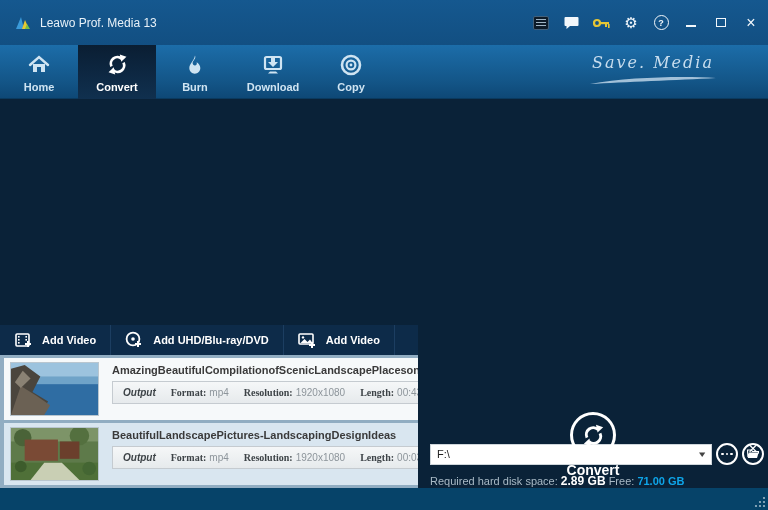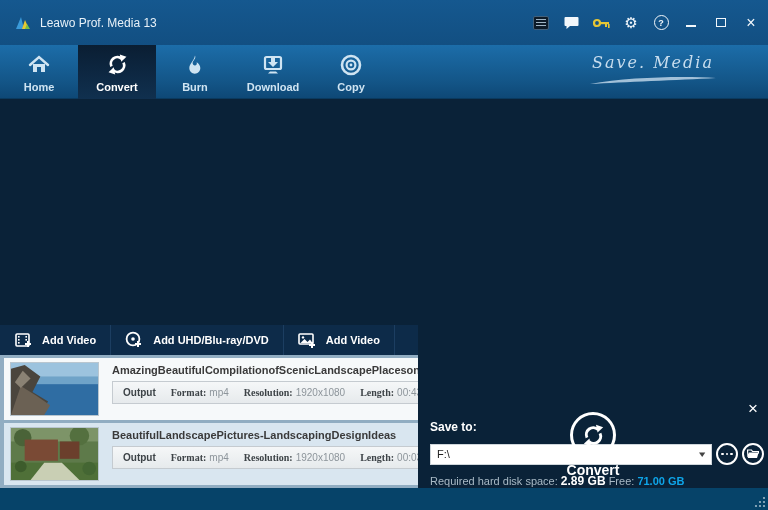--- a/index.html
+++ b/index.html
@@ -43,21 +43,21 @@
   .list-item { width:790px; height:62px; margin-bottom:3px; display:flex; padding:4px 6px; cursor:pointer; }
   .list-item.row0 { background:#f6f9fa; }
   .list-item.row1 { background:#d9e6f0; }
   .thumb { width:89px; height:54px; flex:none; border:1px solid #b9c6cf; }
   .thumb svg { display:block; width:100%; height:100%; }
   .item-body { margin-left:13px; min-width:0; }
   .item-title { font-size:11px; font-weight:bold; color:#3a3a3a; margin-top:2px; white-space:nowrap; }
   .info-box { margin-top:5px; display:inline-flex; align-items:center; gap:15px; border:1px solid #c5cbd0; background:linear-gradient(180deg,#f5f7f8,#e6eaec); padding:5px 10px; font-size:10px; white-space:nowrap; }
   .info-box .k { font-weight:bold; color:#3d4347;font-family:Liberation Serif, serif; }
   .info-box .v { color:#8d959b; margin-left:3px; }
-  .info-box .out { font-weight:bold; color:#3d4347; }
+  .info-box .out { font-style:italic; font-weight:bold; color:#3d4347; }
 
   
   .panel { width:350px; flex:none; background:#0a2238; position:relative; padding:0 0 0 12px; }
   .panel-close { position:absolute; top:6px; right:10px; color:#ffffff; font-size:17px; line-height:1; cursor:pointer; }
   .saveto { margin-top:26px; font-size:12px; font-weight:bold; color:#ffffff; }
   .path-row { margin-top:9px; display:flex; align-items:center; }
   .path-select { width:282px; height:21px; background:#ffffff; border:1px solid #cfd6db; display:flex; align-items:center; padding:0 6px; cursor:pointer; }
   .path-select .val { flex:1; font-size:11px; color:#222; }
   .path-select .chev { font-size:9px; color:#444; transform:scaleX(1.4); }
   .circ-btn { width:22px; height:22px; border:2px solid #ffffff; border-radius:50%; display:flex; align-items:center; justify-content:center; margin-left:4px; cursor:pointer; flex:none; }
@@ -274,21 +274,20 @@
 
             </div>
           </div>
         </div>
 
       </div>
     </div>
 
     <div class="panel">
       <span class="panel-close">×</span>
-      <div class="saveto">Save to:</div>
       <div class="path-row">
         <div class="path-select">
           <span class="val">F:\</span>
           <span class="chev">▾</span>
         </div>
         <span class="circ-btn">
           <span class="dots">
               <i></i>
               <i></i>
               <i></i>

